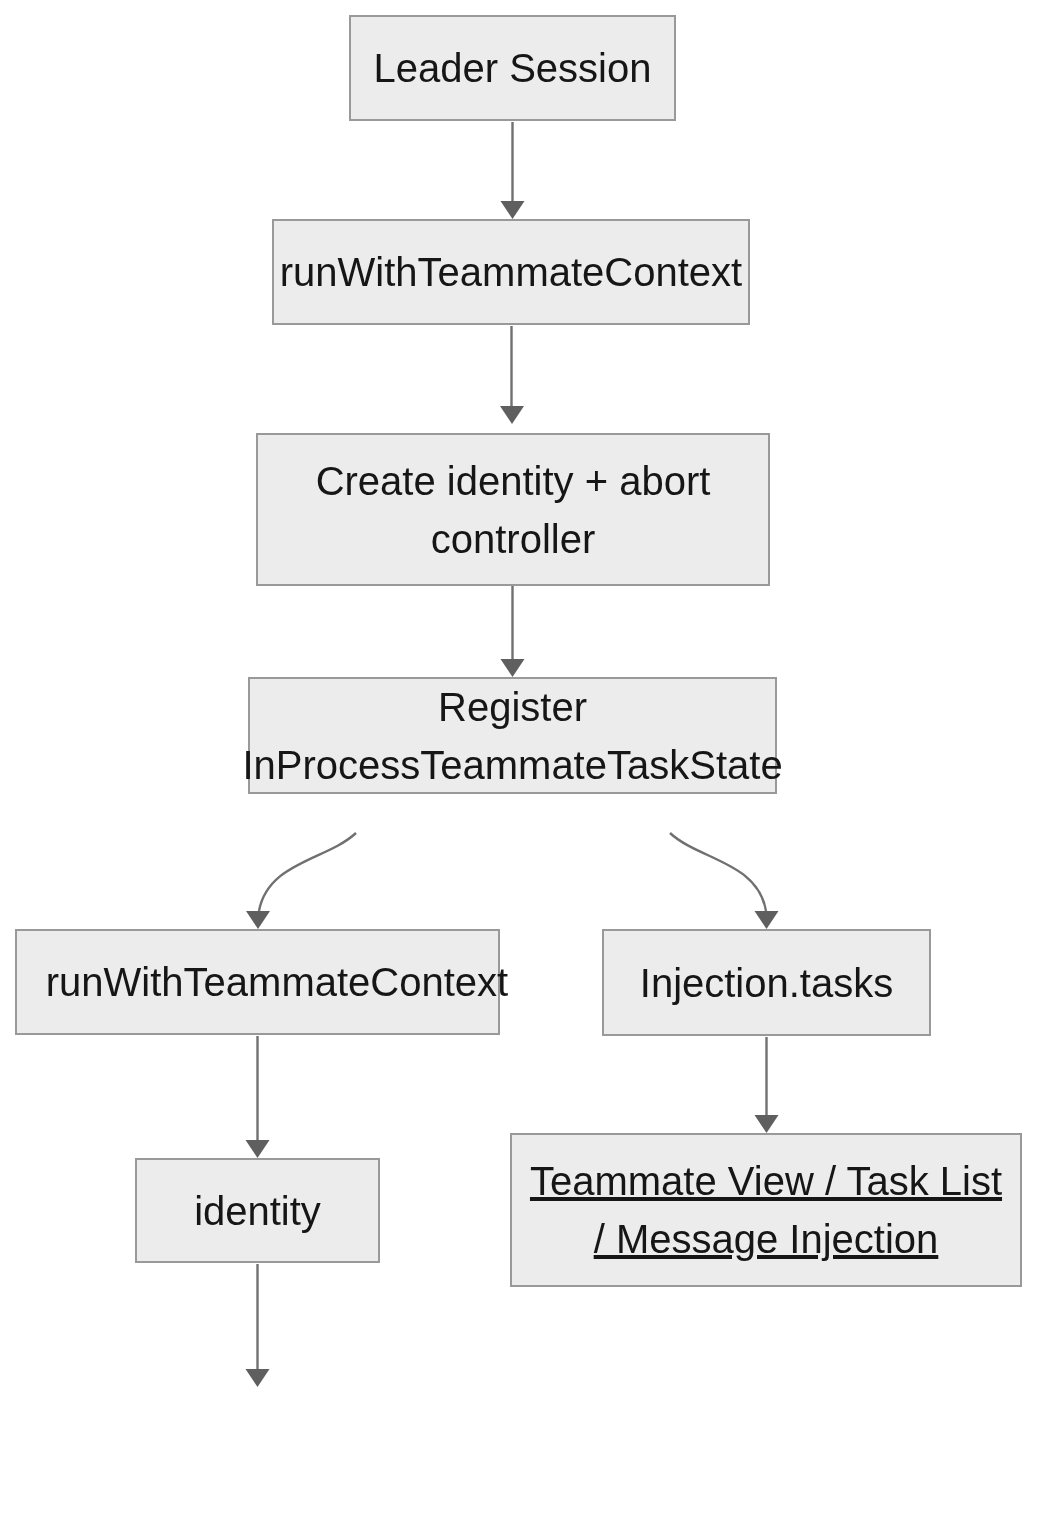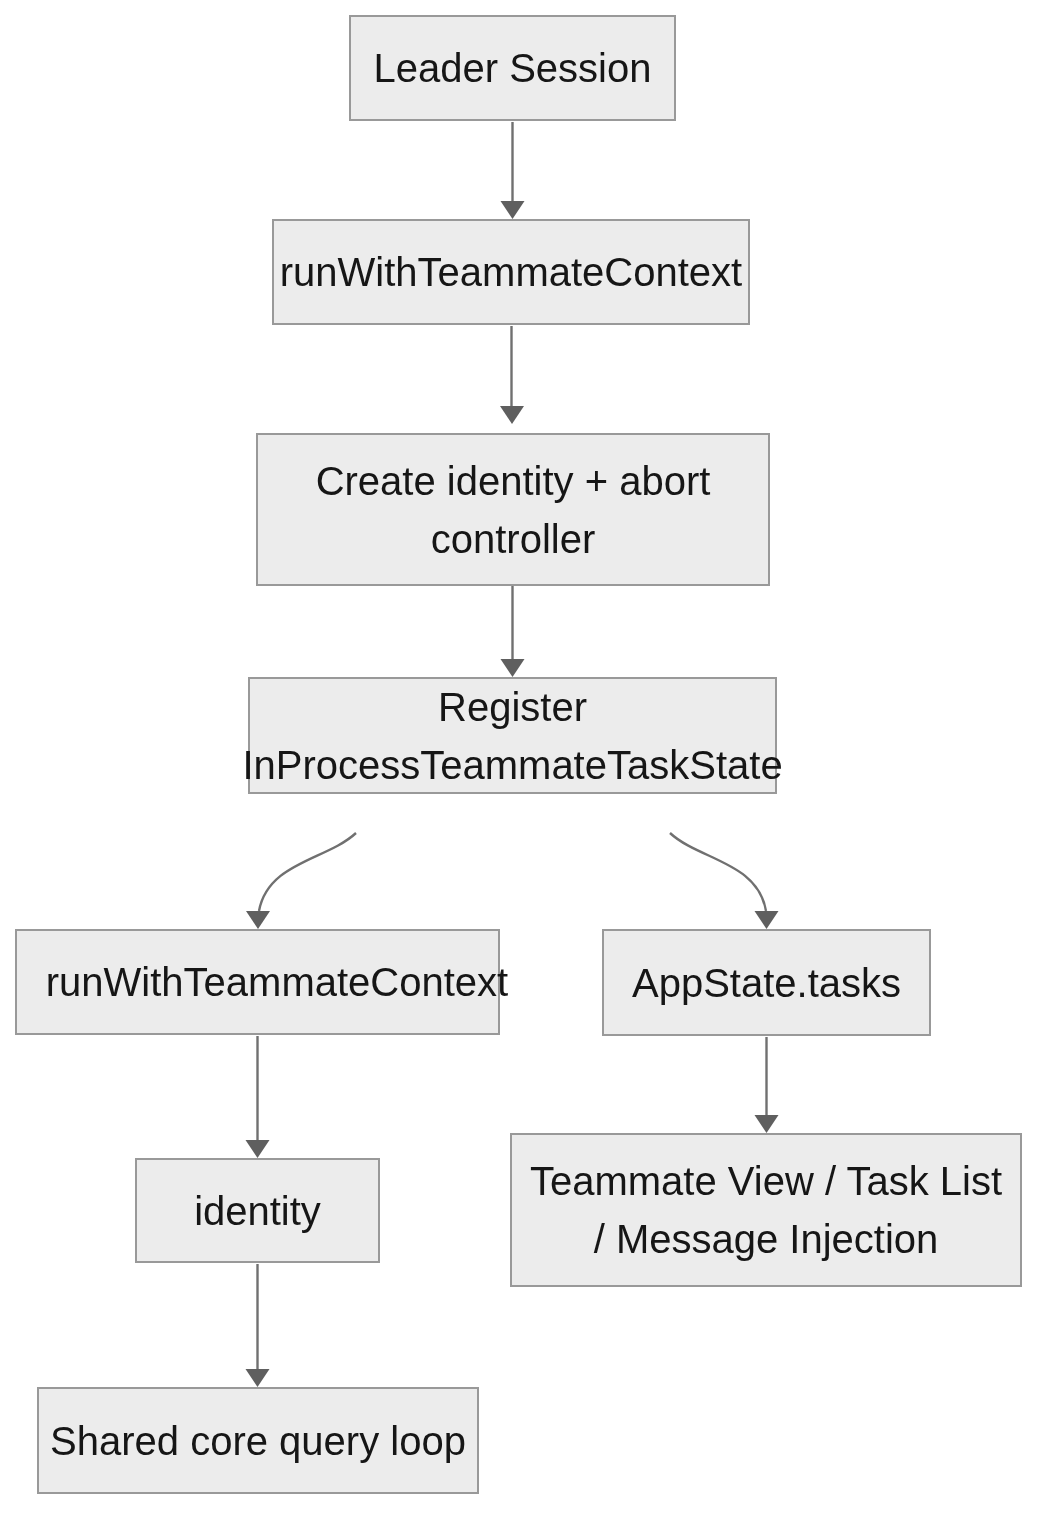--- a/index.html
+++ b/index.html
@@ -49,21 +49,21 @@
     white-space:pre-line;
   }
   
   .n-leader   {left:349px; top:15px;   width:327px; height:106px;}
   .n-spawn    {left:272px; top:219px;  width:478px; height:106px;}
   .n-identity {left:256px; top:433px;  width:514px; height:153px;}
   .n-register {left:248px; top:677px;  width:529px; height:117px;}
   .n-runctx   {left:15px;  top:929px;  width:485px; height:106px;padding-left:39px;}
   .n-appstate {left:602px; top:929px;  width:329px; height:107px;}
   .n-runagent {left:135px; top:1158px; width:245px; height:105px;}
-  .n-teamview {left:510px; top:1133px; width:512px; height:154px;}
+  .n-teamview {left:510px; top:1133px; width:512px; height:154px;text-decoration:underline;}
   .n-sharedlp {left:37px;  top:1387px; width:442px; height:107px;}
 </style>
 </head>
 <body>
 
 <div class="canvas">
 
   <svg class="edges" viewBox="0 0 1054 1532" xmlns="http://www.w3.org/2000/svg">
 
     <g>
@@ -107,19 +107,18 @@
     </g>
   </svg>
 
   <div class="node n-leader">Leader Session</div>
   <div class="node n-spawn">runWithTeammateContext</div>
   <div class="node n-identity">Create identity + abort
 controller</div>
   <div class="node n-register">Register
 InProcessTeammateTaskState</div>
   <div class="node n-runctx">runWithTeammateContext</div>
-  <div class="node n-appstate">AppState.tasks</div>
+  <div class="node n-appstate">Injection.tasks</div>
   <div class="node n-runagent">identity</div>
   <div class="node n-teamview">Teammate View / Task List
 / Message Injection</div>
-  <div class="node n-sharedlp">Shared core query loop</div>
 
 </div>
 
 </body></html>

